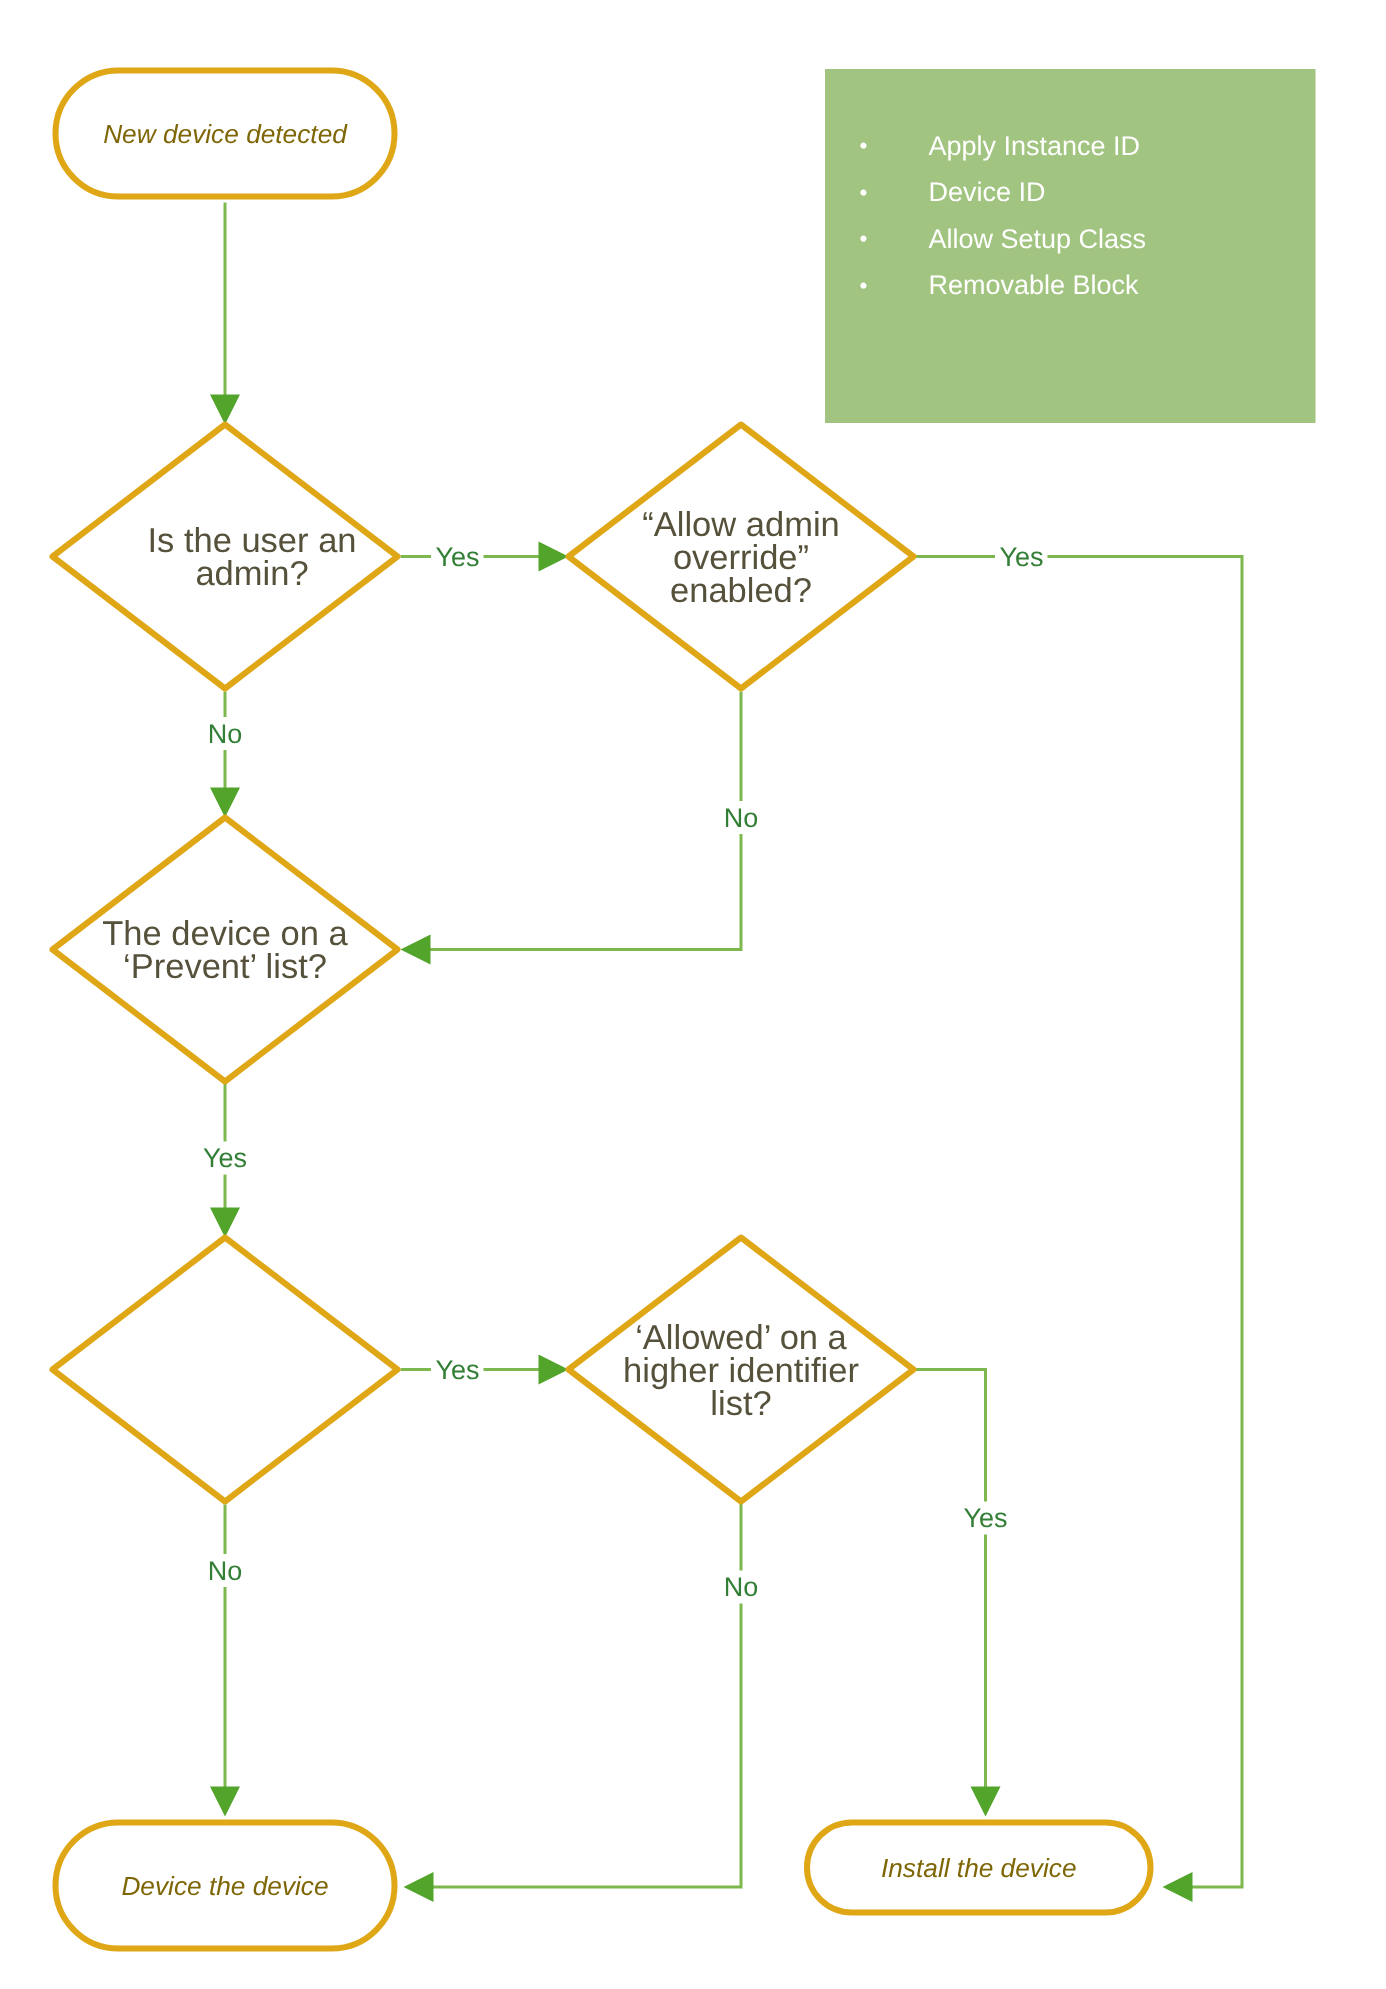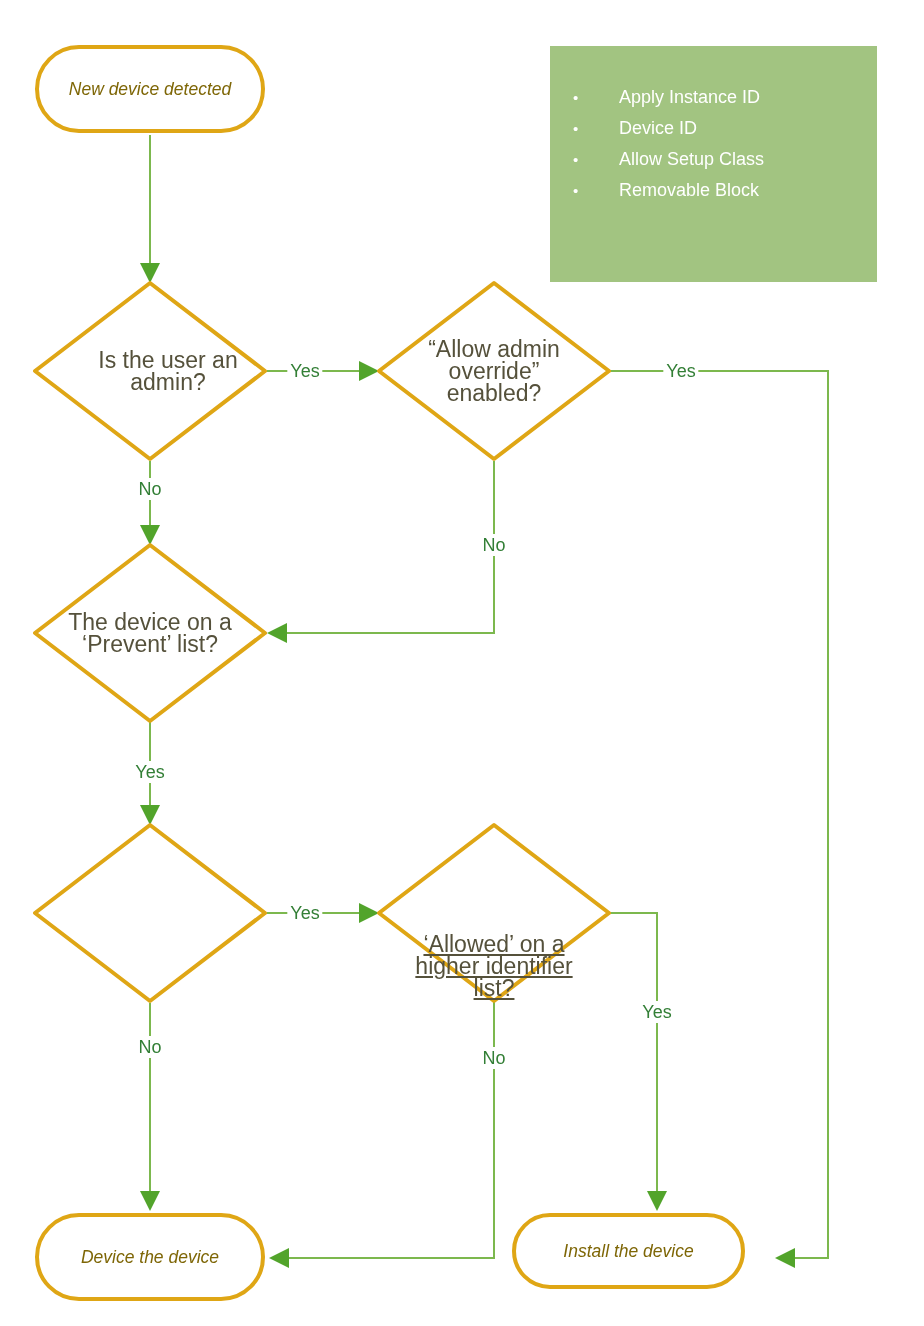--- a/index.html
+++ b/index.html
@@ -120,28 +120,28 @@
   </svg>
 
   <div class="terminal" style="left:35px;top:45px;width:230px;height:88px;">
     <span>New device detected</span>
   </div>
 
   <div class="terminal" style="left:35px;top:1213px;width:230px;height:88px;">
     <span>Device the device</span>
   </div>
 
-  <div class="terminal" style="left:512px;top:1213px;width:233px;height:76px;">
+  <div class="terminal" style="left:536px;top:1213px;width:233px;height:64px;">
     <span>Install the device</span>
   </div>
 
   <div class="dlabel" style="left:150px;top:371px;width:165px;margin-left:18px;">Is the user an admin?</div>
   <div class="dlabel" style="left:494px;top:371px;width:138px;">“Allow admin override” enabled?</div>
   <div class="dlabel" style="left:150px;top:633px;width:165px;">The device on a ‘Prevent’ list?</div>
-  <div class="dlabel" style="left:494px;top:966px;width:170px;text-decoration:underline;">‘Allowed’ on a higher identifier list?</div>
+  <div class="dlabel" style="left:494px;top:913px;width:170px;">‘Allowed’ on a higher identifier list?</div>
 
   <div class="elabel" style="left:305px;top:371px;">Yes</div>
   <div class="elabel" style="left:681px;top:371px;">Yes</div>
   <div class="elabel" style="left:150px;top:489px;">No</div>
   <div class="elabel" style="left:494px;top:545px;">No</div>
   <div class="elabel" style="left:150px;top:772px;">Yes</div>
   <div class="elabel" style="left:305px;top:913px;">Yes</div>
   <div class="elabel" style="left:150px;top:1047px;">No</div>
   <div class="elabel" style="left:494px;top:1058px;">No</div>
   <div class="elabel" style="left:657px;top:1012px;">Yes</div>

